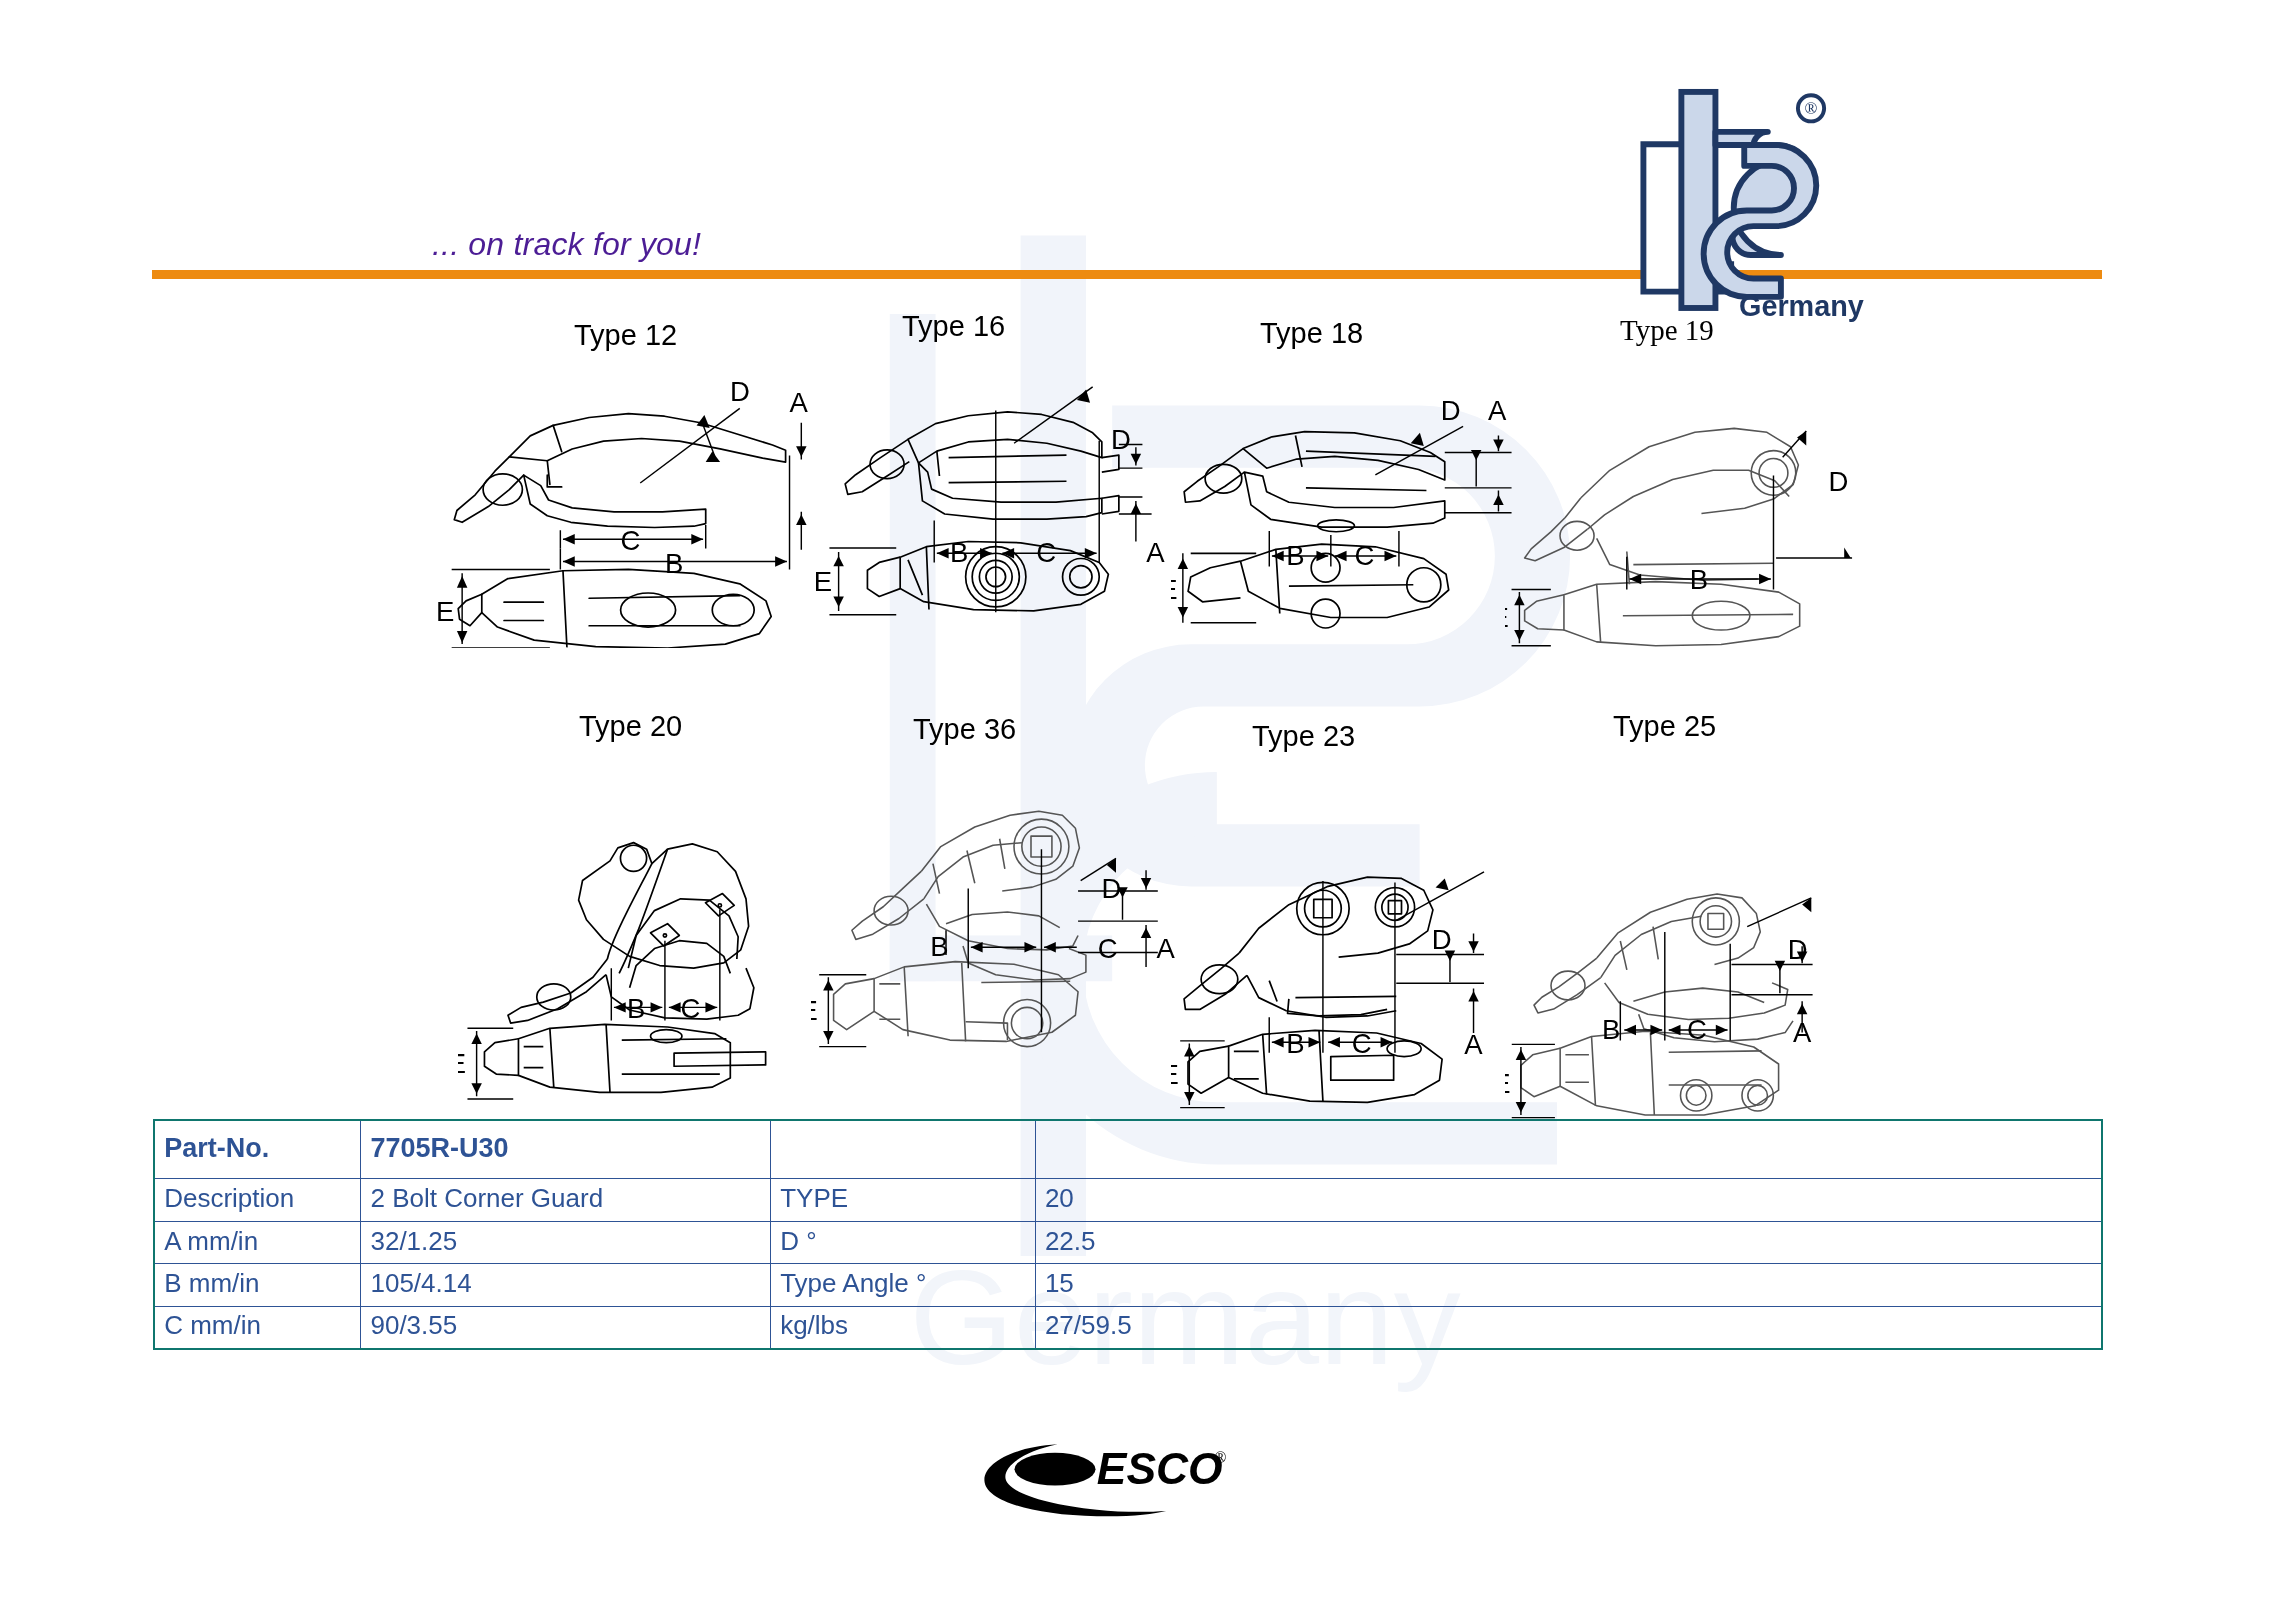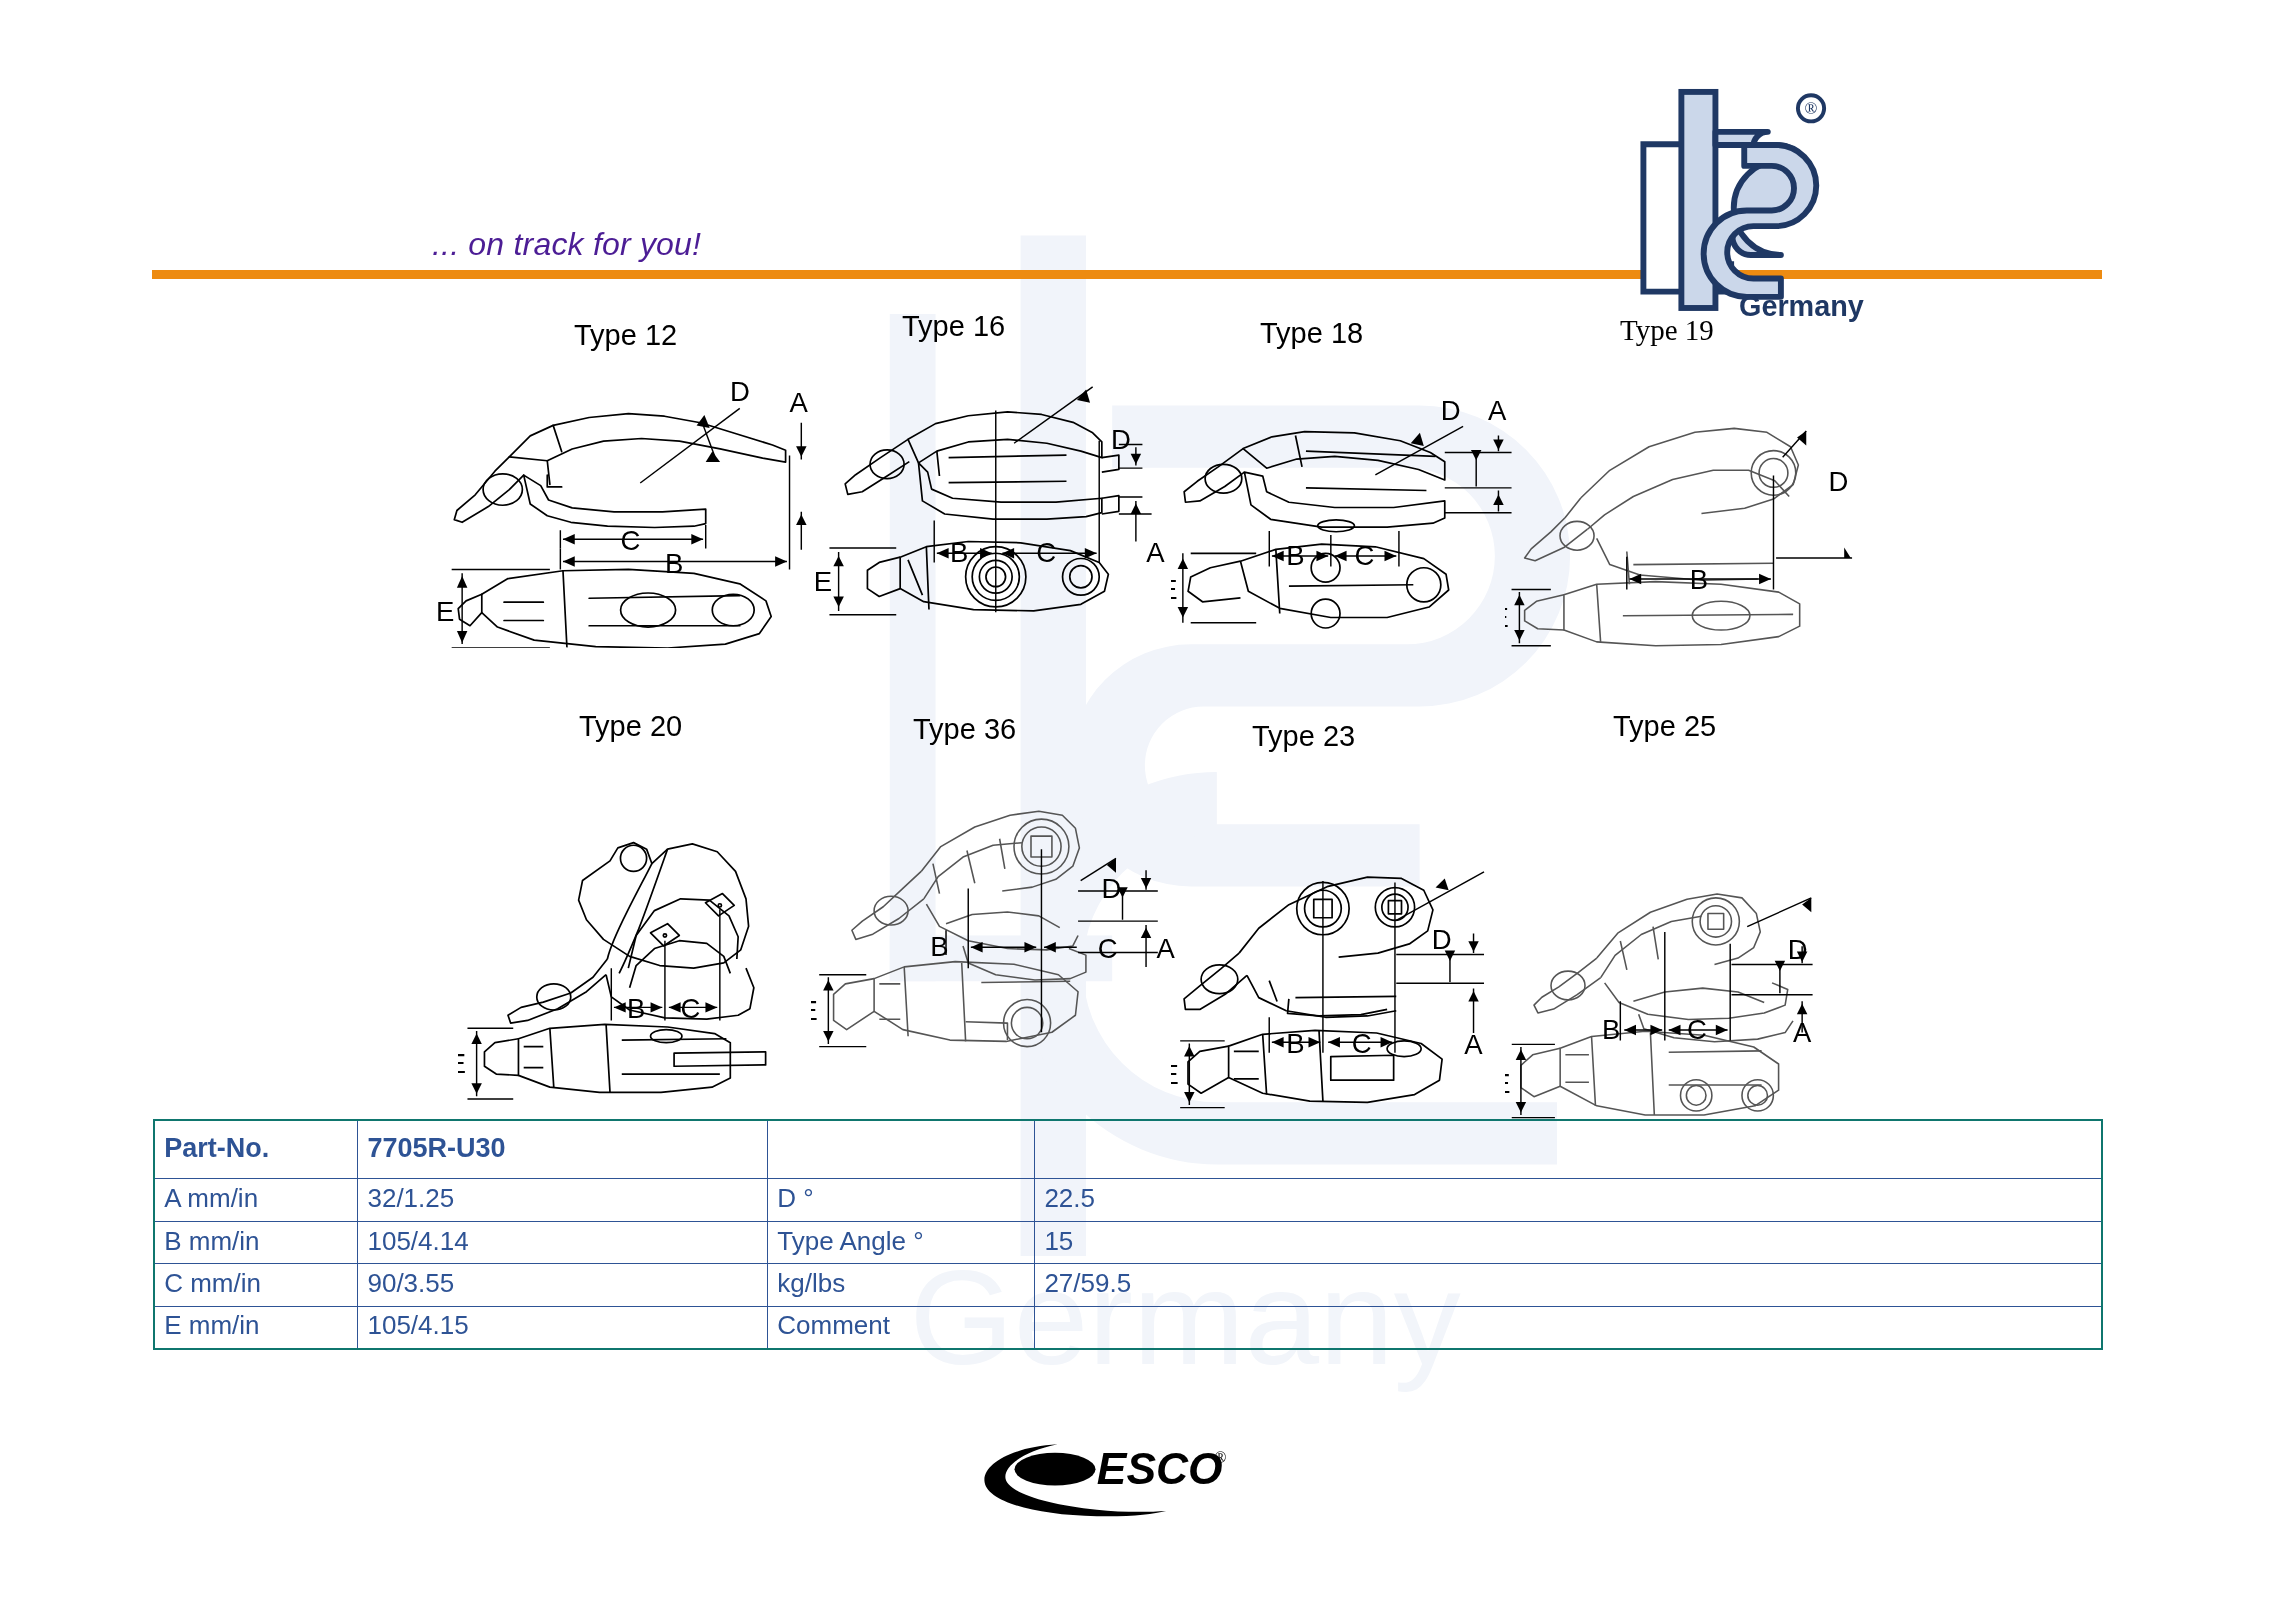--- a/index.html
+++ b/index.html
@@ -581,45 +581,45 @@
     </g>
   </svg>
 
   <table id="spec-table">
     <tbody>
         <tr class="head">
       <td class="c0">Part-No.</td>
       <td class="c1">7705R-U30</td>
       <td class="c2"></td>
       <td class="c3"></td>
+    </tr>
+    <tr>
+      <td class="c0">Description</td>
+      <td class="c1">2 Bolt Corner Guard</td>
+      <td class="c2">TYPE</td>
+      <td class="c3">20</td>
     </tr>
     <tr>
       <td class="c0">A mm/in</td>
       <td class="c1">32/1.25</td>
       <td class="c2">D °</td>
       <td class="c3">22.5</td>
     </tr>
     <tr>
       <td class="c0">B mm/in</td>
       <td class="c1">105/4.14</td>
       <td class="c2">Type Angle °</td>
       <td class="c3">15</td>
     </tr>
     <tr>
       <td class="c0">C mm/in</td>
       <td class="c1">90/3.55</td>
       <td class="c2">kg/lbs</td>
       <td class="c3">27/59.5</td>
     </tr>
-    <tr>
-      <td class="c0">E mm/in</td>
-      <td class="c1">105/4.15</td>
-      <td class="c2">Comment</td>
-      <td class="c3"></td>
-    </tr>
   </tbody>
     </table>
 
   <svg id="esco-logo" viewBox="0 0 420 150" xmlns="http://www.w3.org/2000/svg">
 
     <path d="M126 22 C56 26 12 52 14 78 C16 108 86 130 186 132 C238 133 272 129 292 124
              C262 126 222 126 186 122 C104 114 46 94 46 72 C46 52 78 32 126 22 Z" fill="#000"></path>
     <ellipse cx="122" cy="60" rx="62" ry="25" fill="#000"></ellipse>
     <text x="186" y="82" font-family="Liberation Sans, sans-serif" font-size="68" font-weight="bold" font-style="italic" fill="#000">ESCO</text>
     <text x="366" y="50" font-family="Liberation Serif, serif" font-size="24" fill="#000">®</text>

